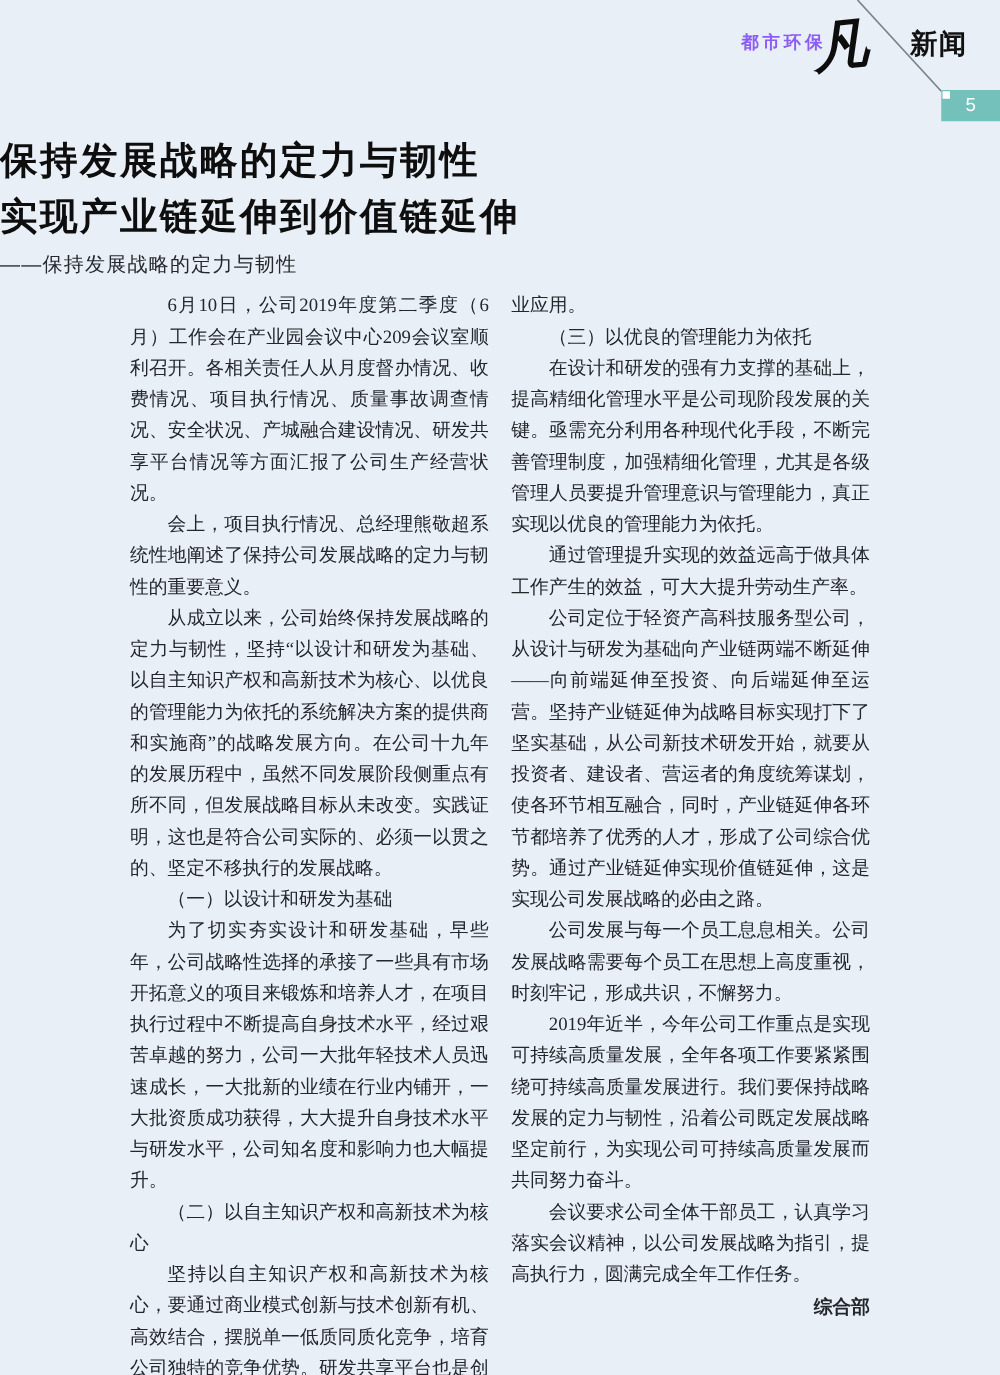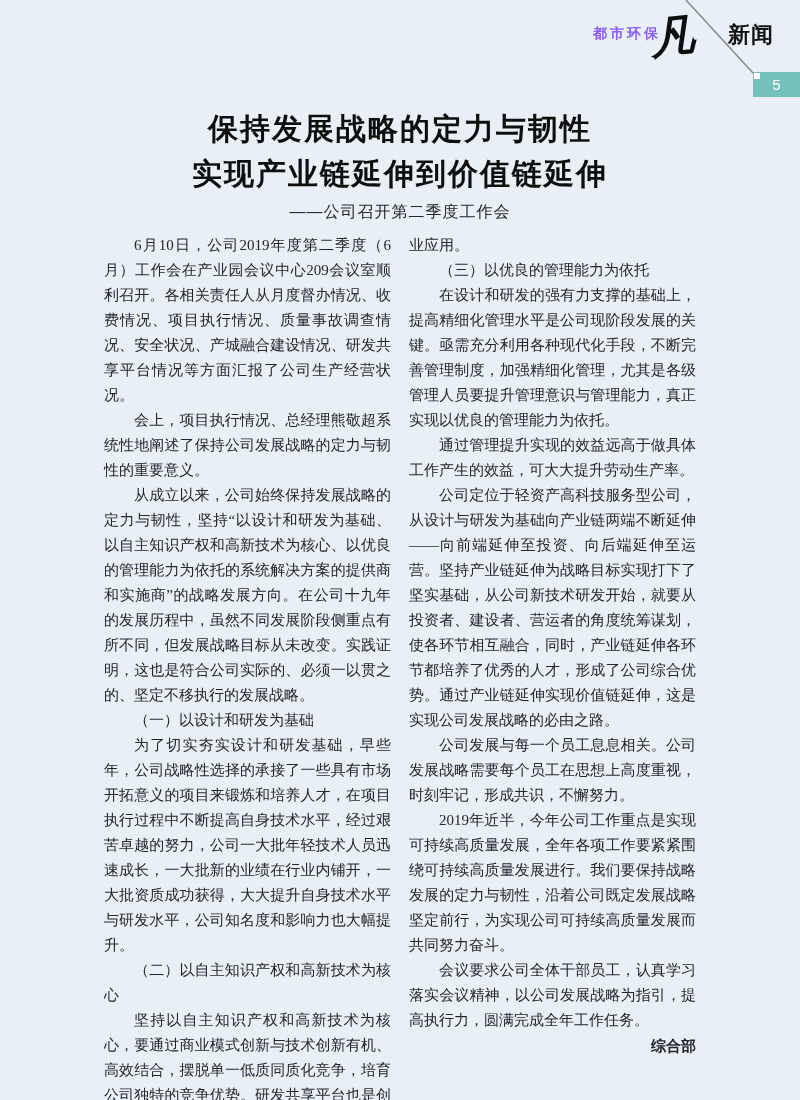--- a/index.html
+++ b/index.html
@@ -46,21 +46,20 @@
     font-size: 15px;
   }
   .pagenum .notch {
     position: absolute; top: 1px; left: 1px;
     width: 6px; height: 6px; background: #ffffff;
   }
 
   
   .title-block {
     position: absolute; top: 106px; left: 0; width: 800px;
-    text-align: center;
   }
   .title {
     margin: 0;
     font-family: "Liberation Sans", sans-serif;
     font-weight: bold;
     font-size: 30px;
     line-height: 45px;
     letter-spacing: 2px;
     color: #0e0e0e;
   }
@@ -109,21 +108,21 @@
     <div class="section-label">新闻</div>
     <div class="pagenum">
       <span class="notch"></span>
       <span>5</span>
     </div>
   </header>
 
   <div class="title-block">
     <h1 class="title">保持发展战略的定力与韧性</h1>
     <h1 class="title">实现产业链延伸到价值链延伸</h1>
-    <div class="subtitle">——公司召开第二季度工作会</div>
+    <div class="subtitle">——保持发展战略的定力与韧性</div>
   </div>
 
   <section id="col-left" class="column col-left">
       <p class="para">6月10日，公司2019年度第二季度（6月）工作会在产业园会议中心209会议室顺利召开。各相关责任人从月度督办情况、收费情况、项目执行情况、质量事故调查情况、安全状况、产城融合建设情况、研发共享平台情况等方面汇报了公司生产经营状况。</p>
       <p class="para">会上，项目执行情况、总经理熊敬超系统性地阐述了保持公司发展战略的定力与韧性的重要意义。</p>
       <p class="para">从成立以来，公司始终保持发展战略的定力与韧性，坚持“以设计和研发为基础、以自主知识产权和高新技术为核心、以优良的管理能力为依托的系统解决方案的提供商和实施商”的战略发展方向。在公司十九年的发展历程中，虽然不同发展阶段侧重点有所不同，但发展战略目标从未改变。实践证明，这也是符合公司实际的、必须一以贯之的、坚定不移执行的发展战略。</p>
       <p class="sub-heading">（一）以设计和研发为基础</p>
       <p class="para">为了切实夯实设计和研发基础，早些年，公司战略性选择的承接了一些具有市场开拓意义的项目来锻炼和培养人才，在项目执行过程中不断提高自身技术水平，经过艰苦卓越的努力，公司一大批年轻技术人员迅速成长，一大批新的业绩在行业内铺开，一大批资质成功获得，大大提升自身技术水平与研发水平，公司知名度和影响力也大幅提升。</p>
       <p class="sub-heading">（二）以自主知识产权和高新技术为核心</p>
       <p class="para">坚持以自主知识产权和高新技术为核心，要通过商业模式创新与技术创新有机、高效结合，摆脱单一低质同质化竞争，培育公司独特的竞争优势。研发共享平台也是创新研发模式，加速以应用价值为导向的新技术研发与市场对接，尽快实现新技术的商</p>

